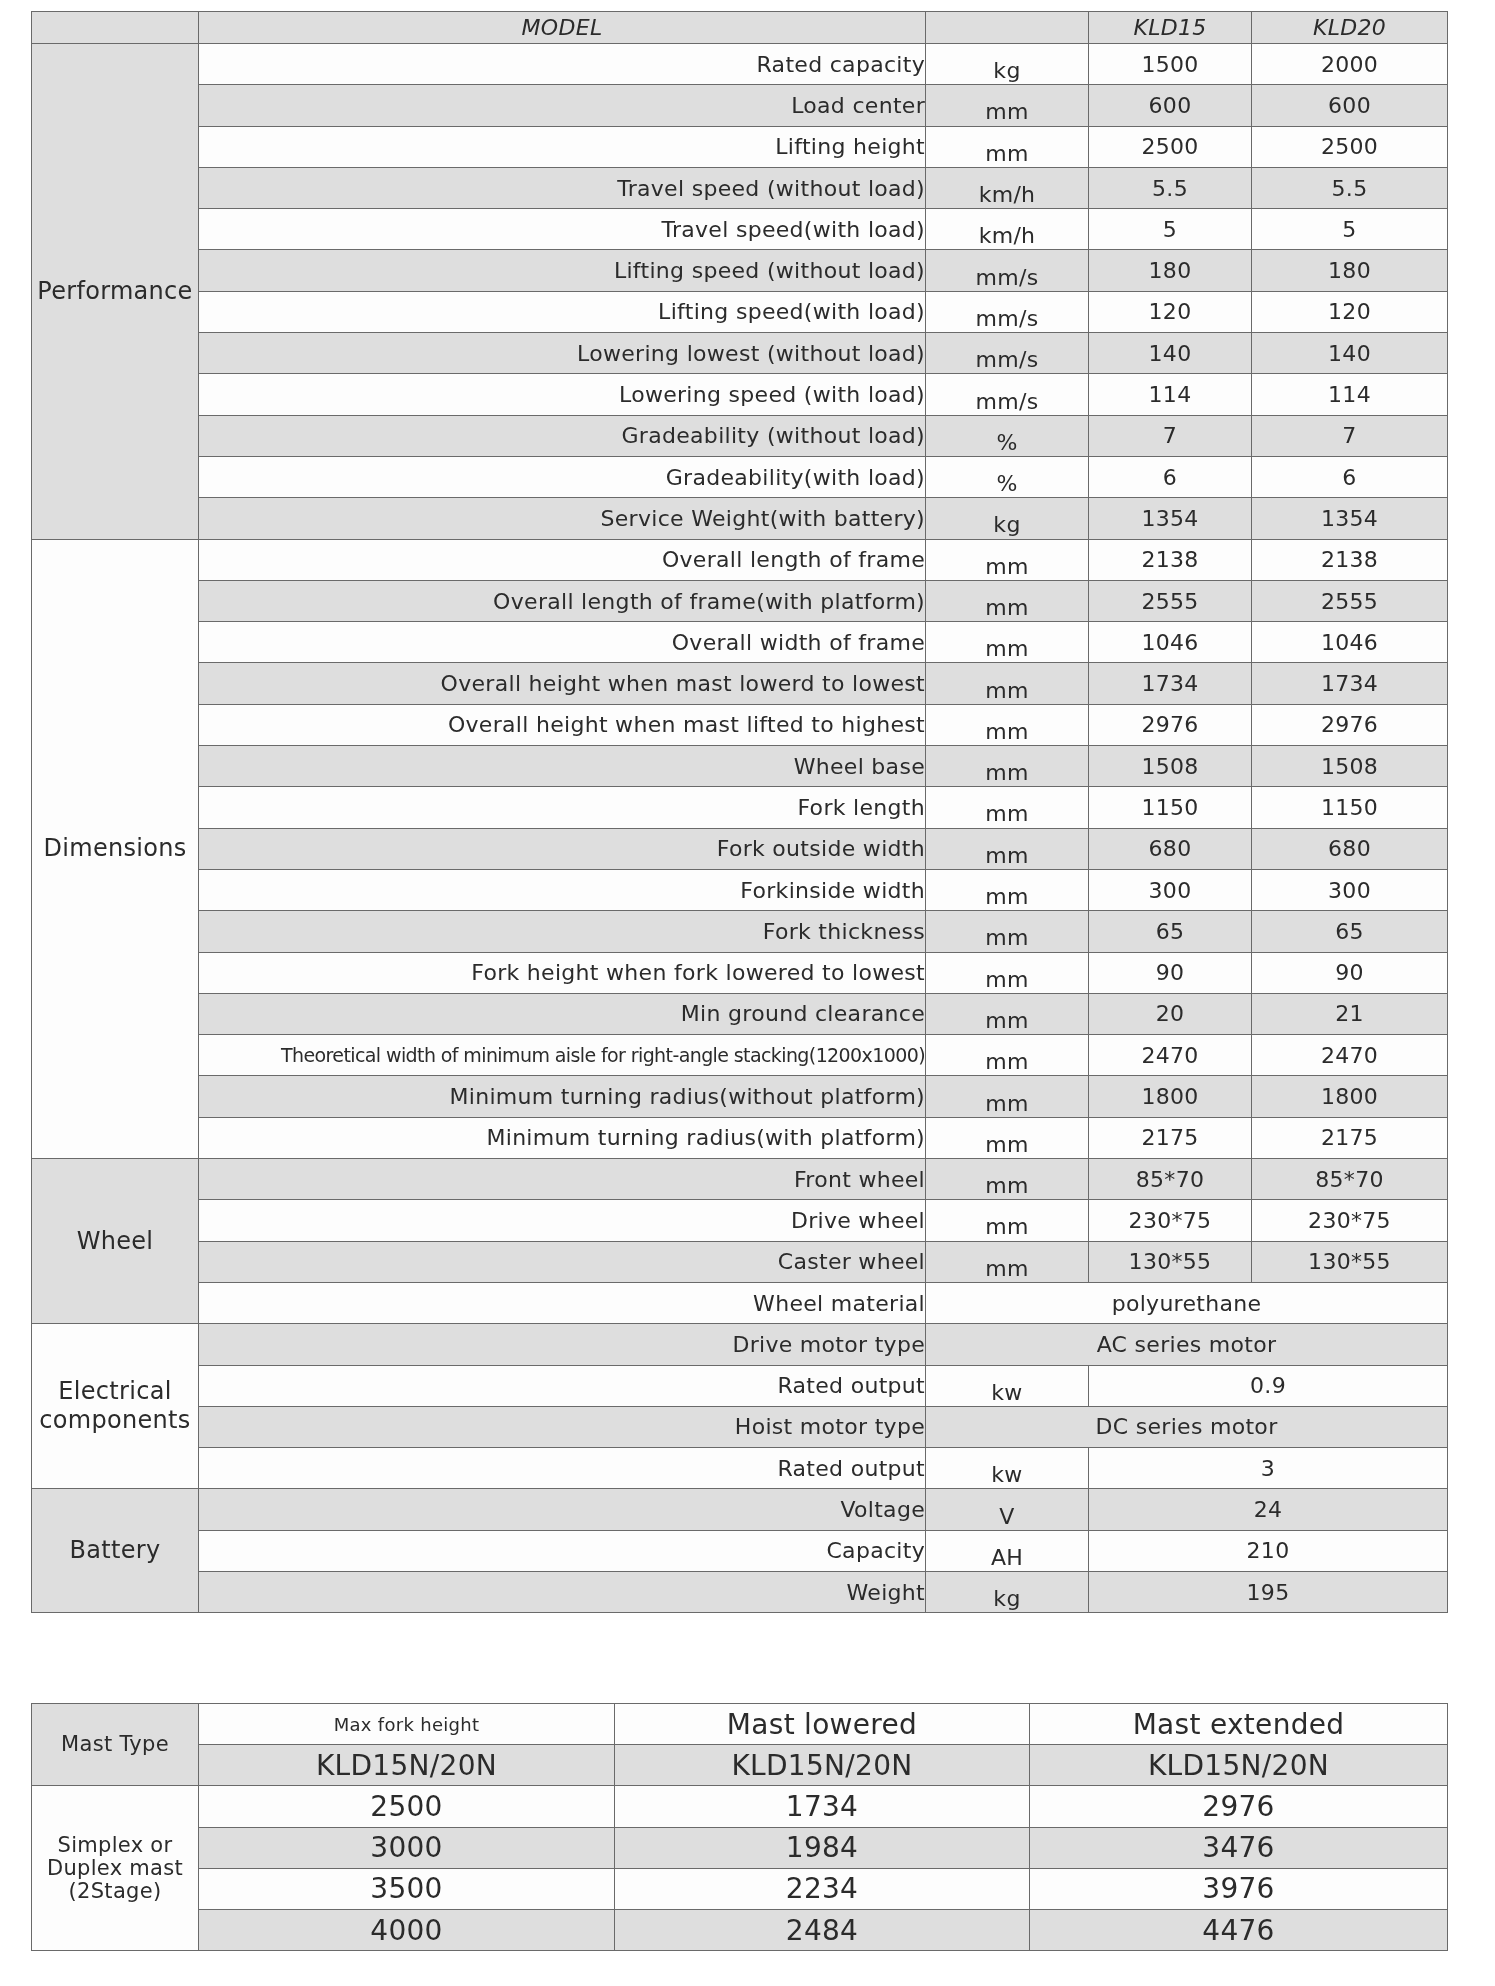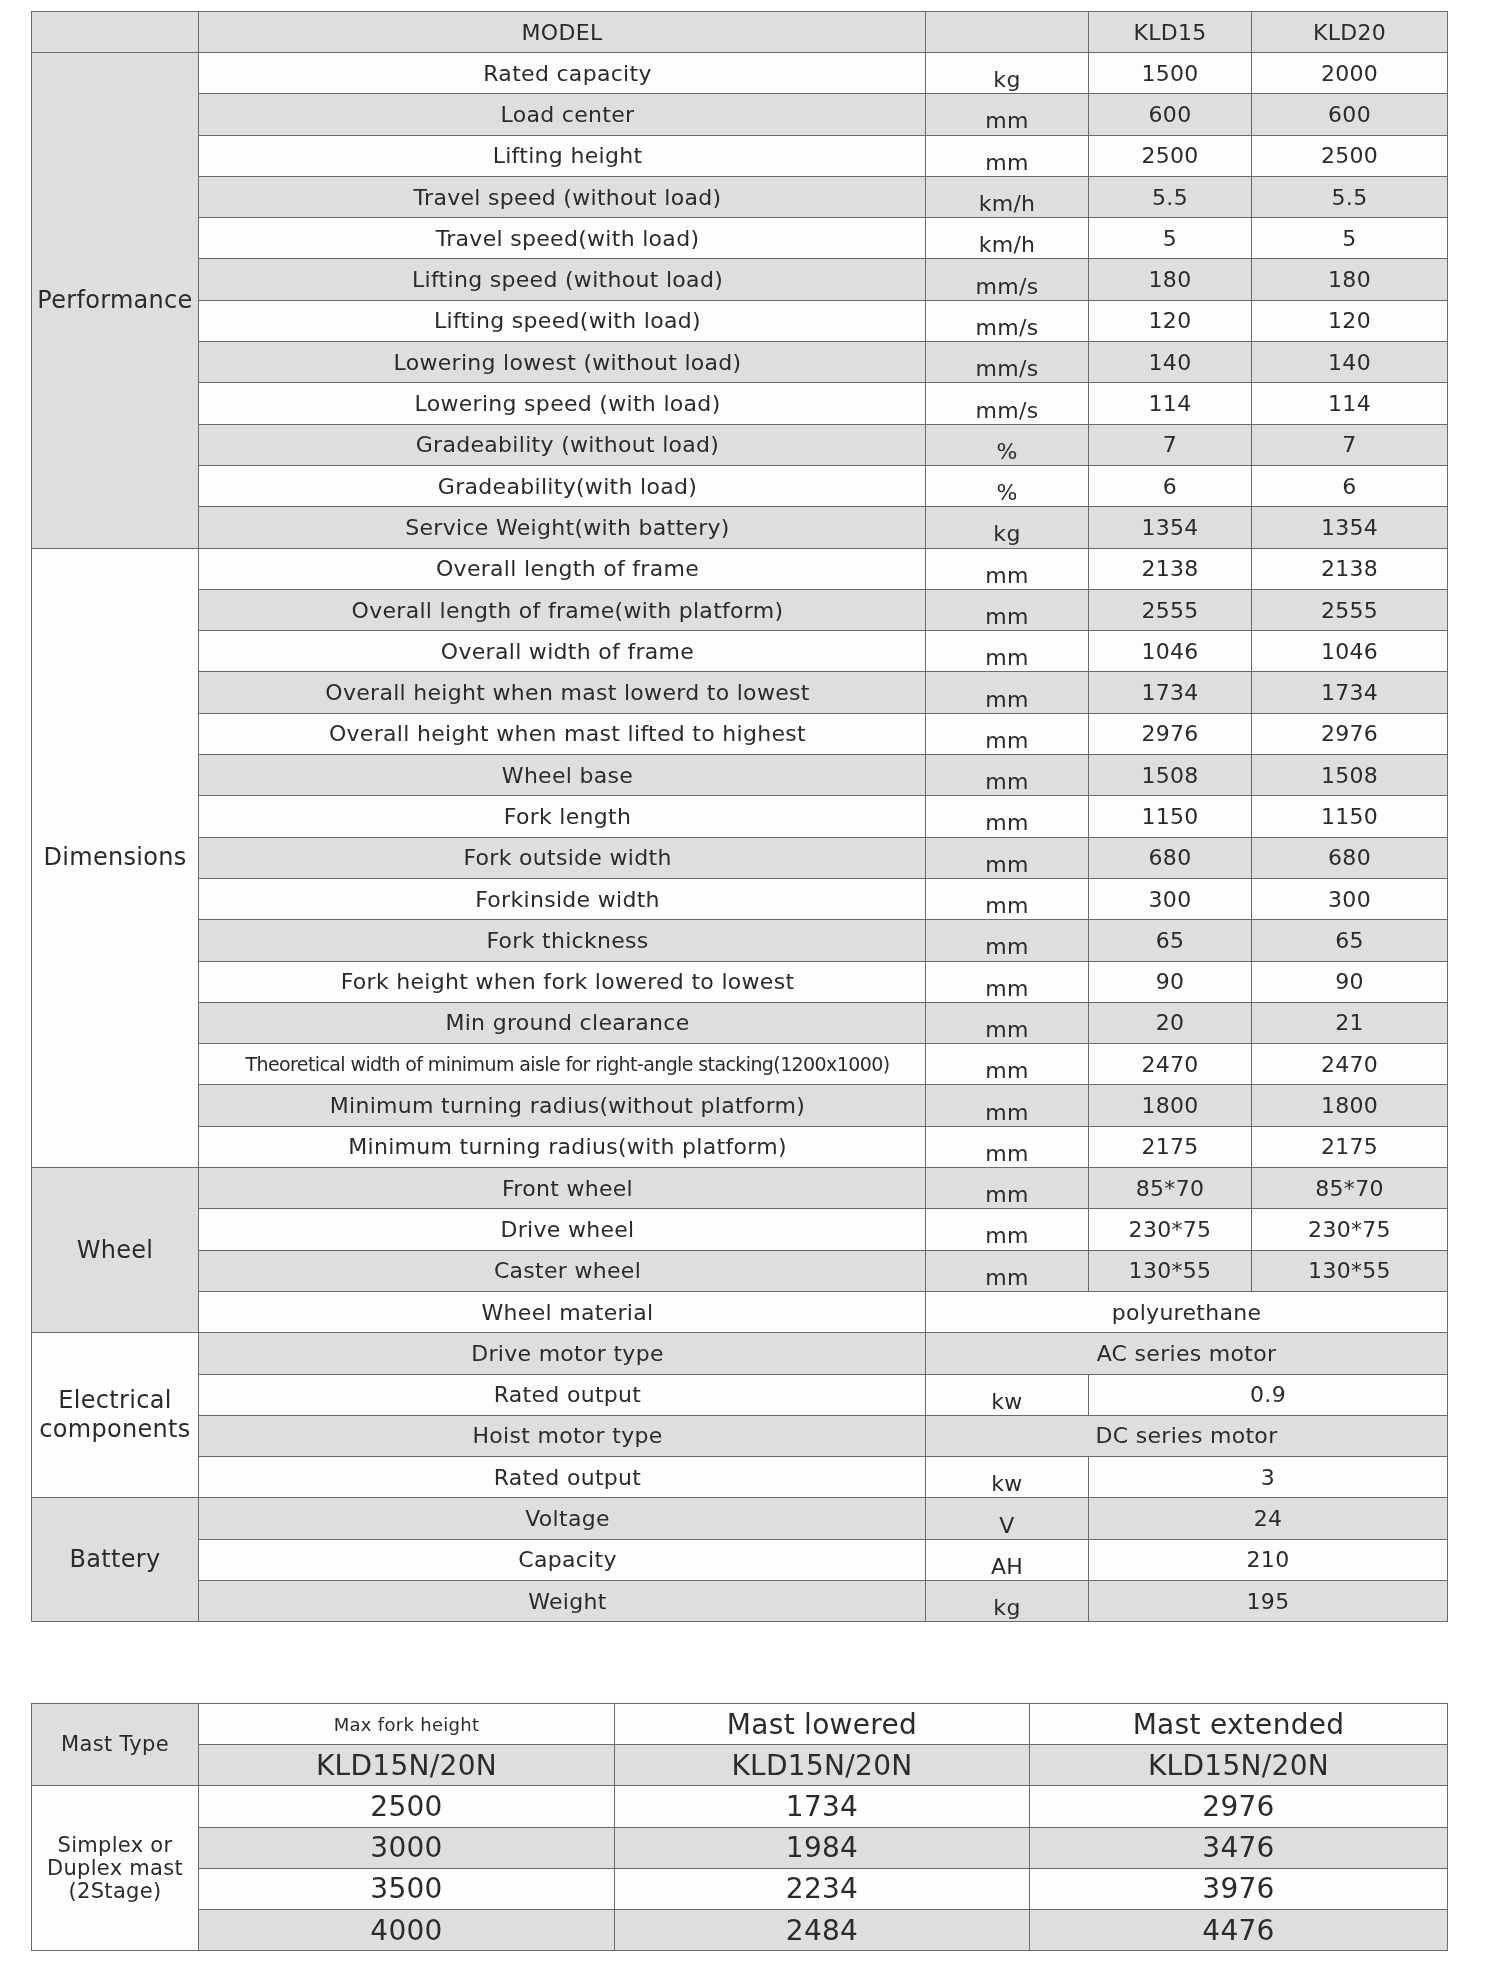--- a/index.html
+++ b/index.html
@@ -3,26 +3,26 @@
 <meta charset="utf-8">
 <style>
   html, body { margin:0; padding:0; background:#ffffff; }
   body { width:1495px; height:1986px; position:relative; overflow:hidden;
          font-family:"DejaVu Sans", "Liberation Sans", sans-serif; color:#2b2b2b; }
   table { border-collapse:collapse; position:absolute; table-layout:fixed; }
   td { border:1.5px solid #6a6a6a; padding:0; font-size:22px; letter-spacing:0.3px; white-space:nowrap; overflow:hidden; }
   .g { background:#dedede; }
   .w { background:#fdfdfd; }
   .c { text-align:center; }
-  .l { text-align:center; padding-left:11px; }
+  .l { text-align:right; padding-left:11px; }
   .cat { text-align:center; font-size:24px; line-height:29px; white-space:normal; }
   .narrow { font-size:19px; letter-spacing:-0.6px; }
   #main { left:31px; top:11px; width:1416px; }
   #main tr { height:41.3px; }
-  #main tr.hdr { height:41px; }
+  #main tr.hdr { height:32px;font-style:italic; }
   #mast { left:31px; top:1703px; width:1416px; }
   #mast tr { height:41.2px; }
   #mast td { font-size:28px; }
   #mast .small { font-size:18px; }
   #mast .cat { font-size:21px; line-height:23px;margin-left:32px; }
   .unit { padding-top:13px; }
 </style>
 </head>
 <body>
 

